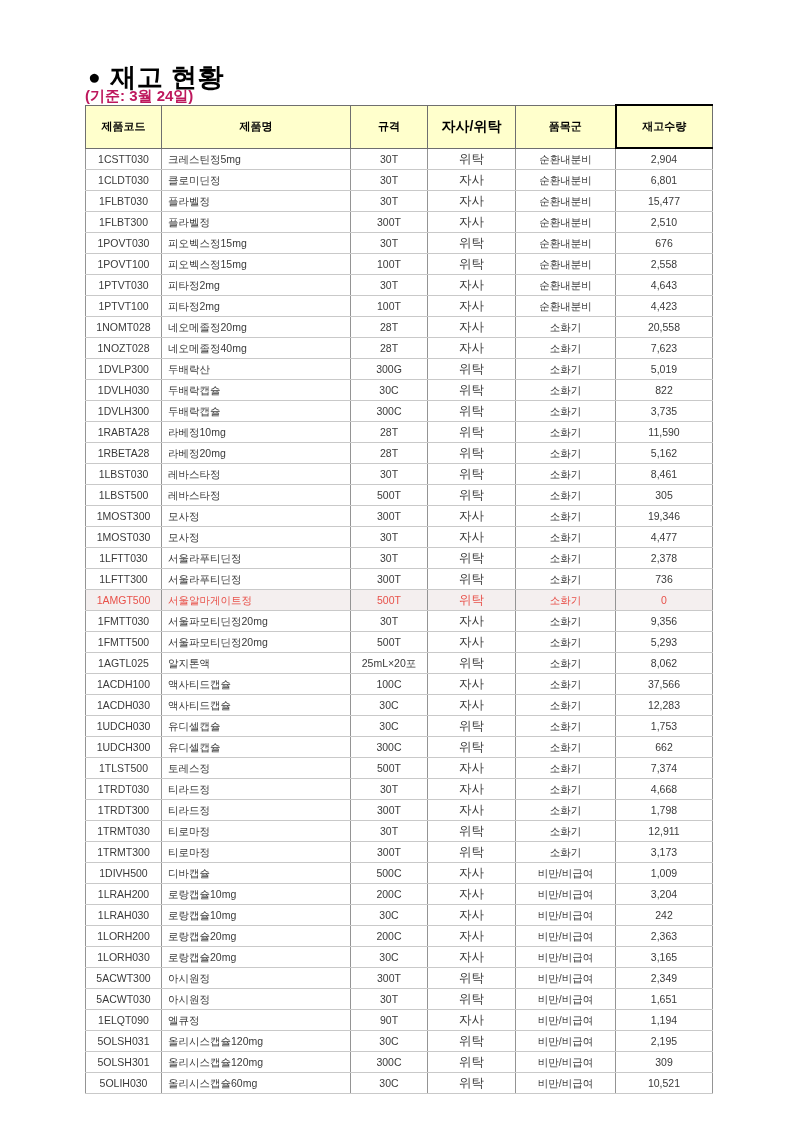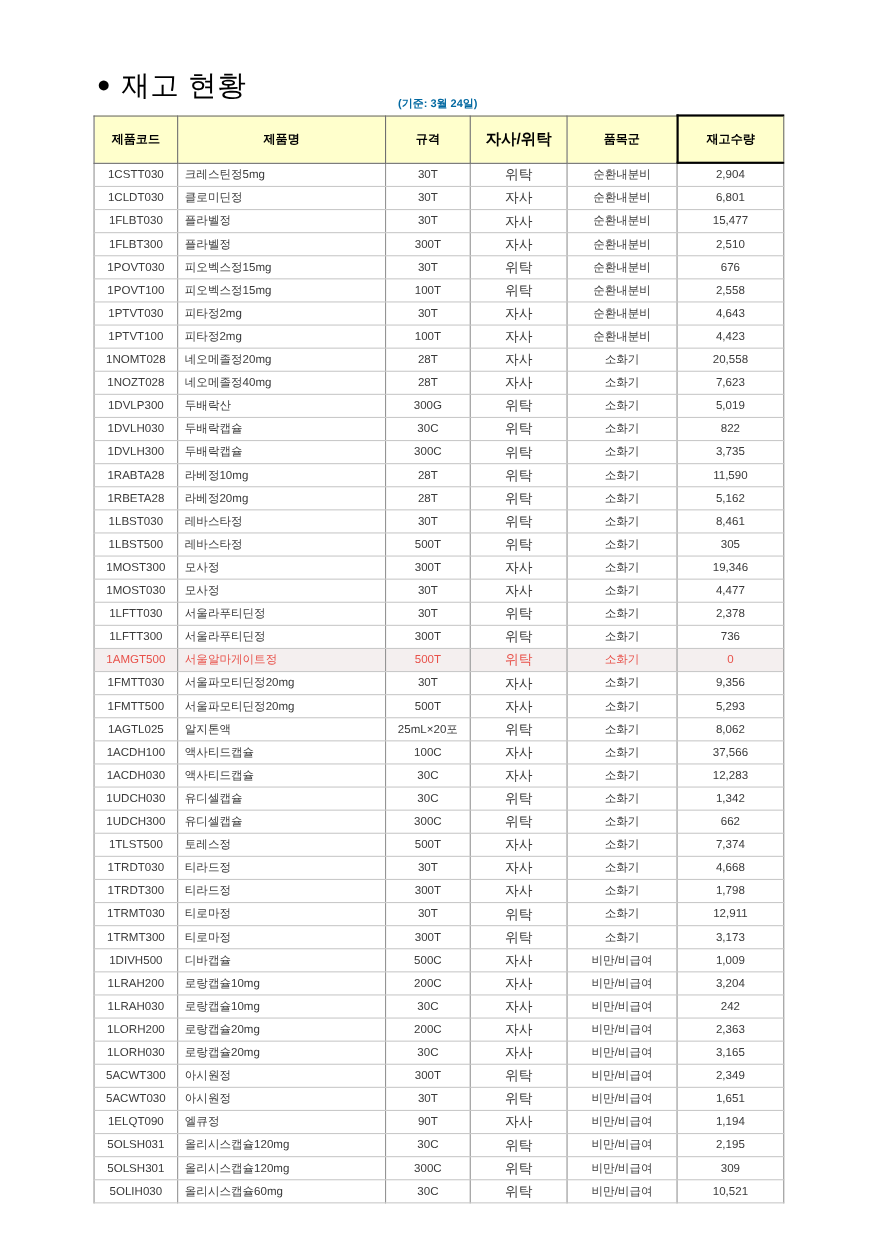--- a/index.html
+++ b/index.html
@@ -6,28 +6,28 @@
   body {
     width: 793px; height: 1122px;
     background: #ffffff;
     font-family: "Liberation Sans", "DejaVu Sans", sans-serif;
     color: #000;
   }
   .sheet { position: relative; width: 793px; height: 1122px; overflow: hidden; }
 
   .title {
     position: absolute; left: 88px; top: 60px;
-    font-size: 26px; font-weight: 400; color: #000;
+    font-size: 26px; font-weight: 700; color: #000;
     letter-spacing: 0.5px; white-space: nowrap;
   }
   .title .bullet { font-size: 21px; margin-right: 9px; vertical-align: 2px; }
 
   .date-note {
     position: absolute; left: 85px; top: 87px; width: 626px;
-    text-align: center; font-size: 10px; font-weight: 700; color: #0369a1;
+    text-align: left; font-size: 15px; font-weight: 700; color: #be185d;
   }
 
   table.inv {
     position: absolute; left: 85px; top: 104px;
     width: 627px; border-collapse: collapse; table-layout: fixed;
   }
   .inv th {
     background: var(--header-bg, #ffffcc);
     color: var(--header-text, #000);
     font-weight: 700; font-size: 11px;
@@ -334,21 +334,21 @@
       <td class="c-group">소화기</td>
       <td class="c-qty">12,283</td>
     </tr>
 
     <tr>
       <td class="c-code">1UDCH030</td>
       <td class="c-name">유디셀캡슐</td>
       <td class="c-spec">30C</td>
       <td class="c-type">위탁</td>
       <td class="c-group">소화기</td>
-      <td class="c-qty">1,342</td>
+      <td class="c-qty">1,753</td>
     </tr>
 
     <tr>
       <td class="c-code">1UDCH300</td>
       <td class="c-name">유디셀캡슐</td>
       <td class="c-spec">300C</td>
       <td class="c-type">위탁</td>
       <td class="c-group">소화기</td>
       <td class="c-qty">662</td>
     </tr>

